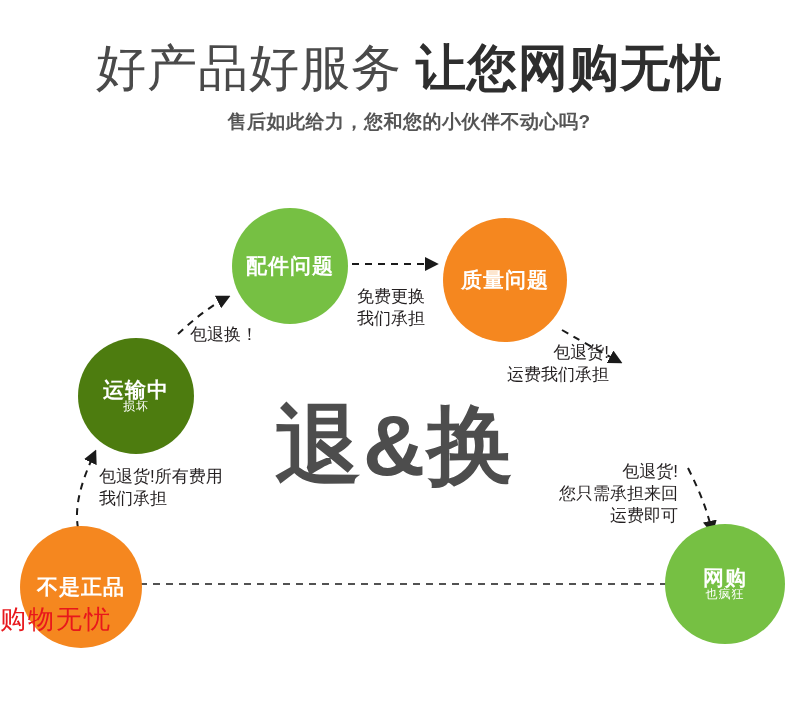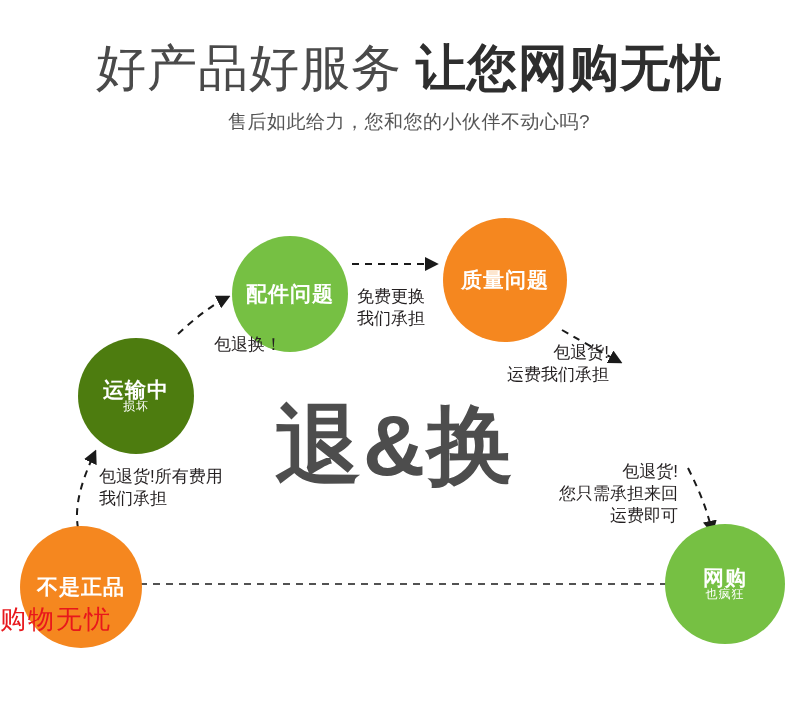--- a/index.html
+++ b/index.html
@@ -40,21 +40,21 @@
     font-size: 50px;
     color: #2e2e2e;
     font-weight: 700;
     letter-spacing: 1px;
     margin-left: 14px;
   }
   .subtitle {
     margin-top: 14px;
     font-size: 19px;
     color: #555555;
-    font-weight: 400;
+    font-weight: 700;
     letter-spacing: 0.5px;
   }
 
   
   .diagram {
     position: absolute;
     top: 0;
     left: 0;
     width: 790px;
     height: 719px;
@@ -75,40 +75,40 @@
     flex-direction: column;
     align-items: center;
     justify-content: center;
     color: #ffffff;
     text-align: center;
     line-height: 1.12;
   }
   .node .l1 { font-size: 21px; font-weight: 700; letter-spacing: 1px; }
   .node .l2 { font-size: 12px; font-weight: 400; letter-spacing: 1px; font-family: Liberation Mono, monospace; }
 
-  #node-accessory { left: 232px; top: 236px; width: 116px; height: 116px; background: #76c043; }
+  #node-accessory { left: 232px; top: 208px; width: 116px; height: 116px; background: #76c043; }
   #node-quality   { left: 443px; top: 218px; width: 124px; height: 124px; background: #f5871f; }
   #node-shipping  { left: 78px;  top: 338px; width: 116px; height: 116px; background: #4d7c0f; }
   #node-dislike   { left: 613px; top: 336px; width: 124px; height: 124px; background: #1e7fe0; }
   #node-fake      { left: 20px;  top: 526px; width: 122px; height: 122px; background: #f5871f; text-align: right; }
   #node-online    { left: 665px; top: 524px; width: 120px; height: 120px; background: #76c043; }
 
   
   .caption {
     position: absolute;
     color: #231f20;
     font-size: 17px;
     line-height: 1.28;
     white-space: pre-line;
   }
   #cap-free-change { left: 357px; top: 286px; text-align: left; }
   #cap-return-ship { left: 467px; top: 342px; text-align: right; width: 142px; }
   #cap-return-roundtrip { left: 520px; top: 461px; text-align: right; width: 158px; }
   #cap-return-all { left: 99px; top: 466px; text-align: left; }
-  #cap-exchange { left: 190px; top: 334px; text-align: right; margin-left: 24px; }
+  #cap-exchange { left: 190px; top: 324px; text-align: right; }
 
   
   #center-word {
     position: absolute;
     left: 0;
     top: 402px;
     width: 790px;
     text-align: center;
     font-size: 86px;
     font-weight: 700;

